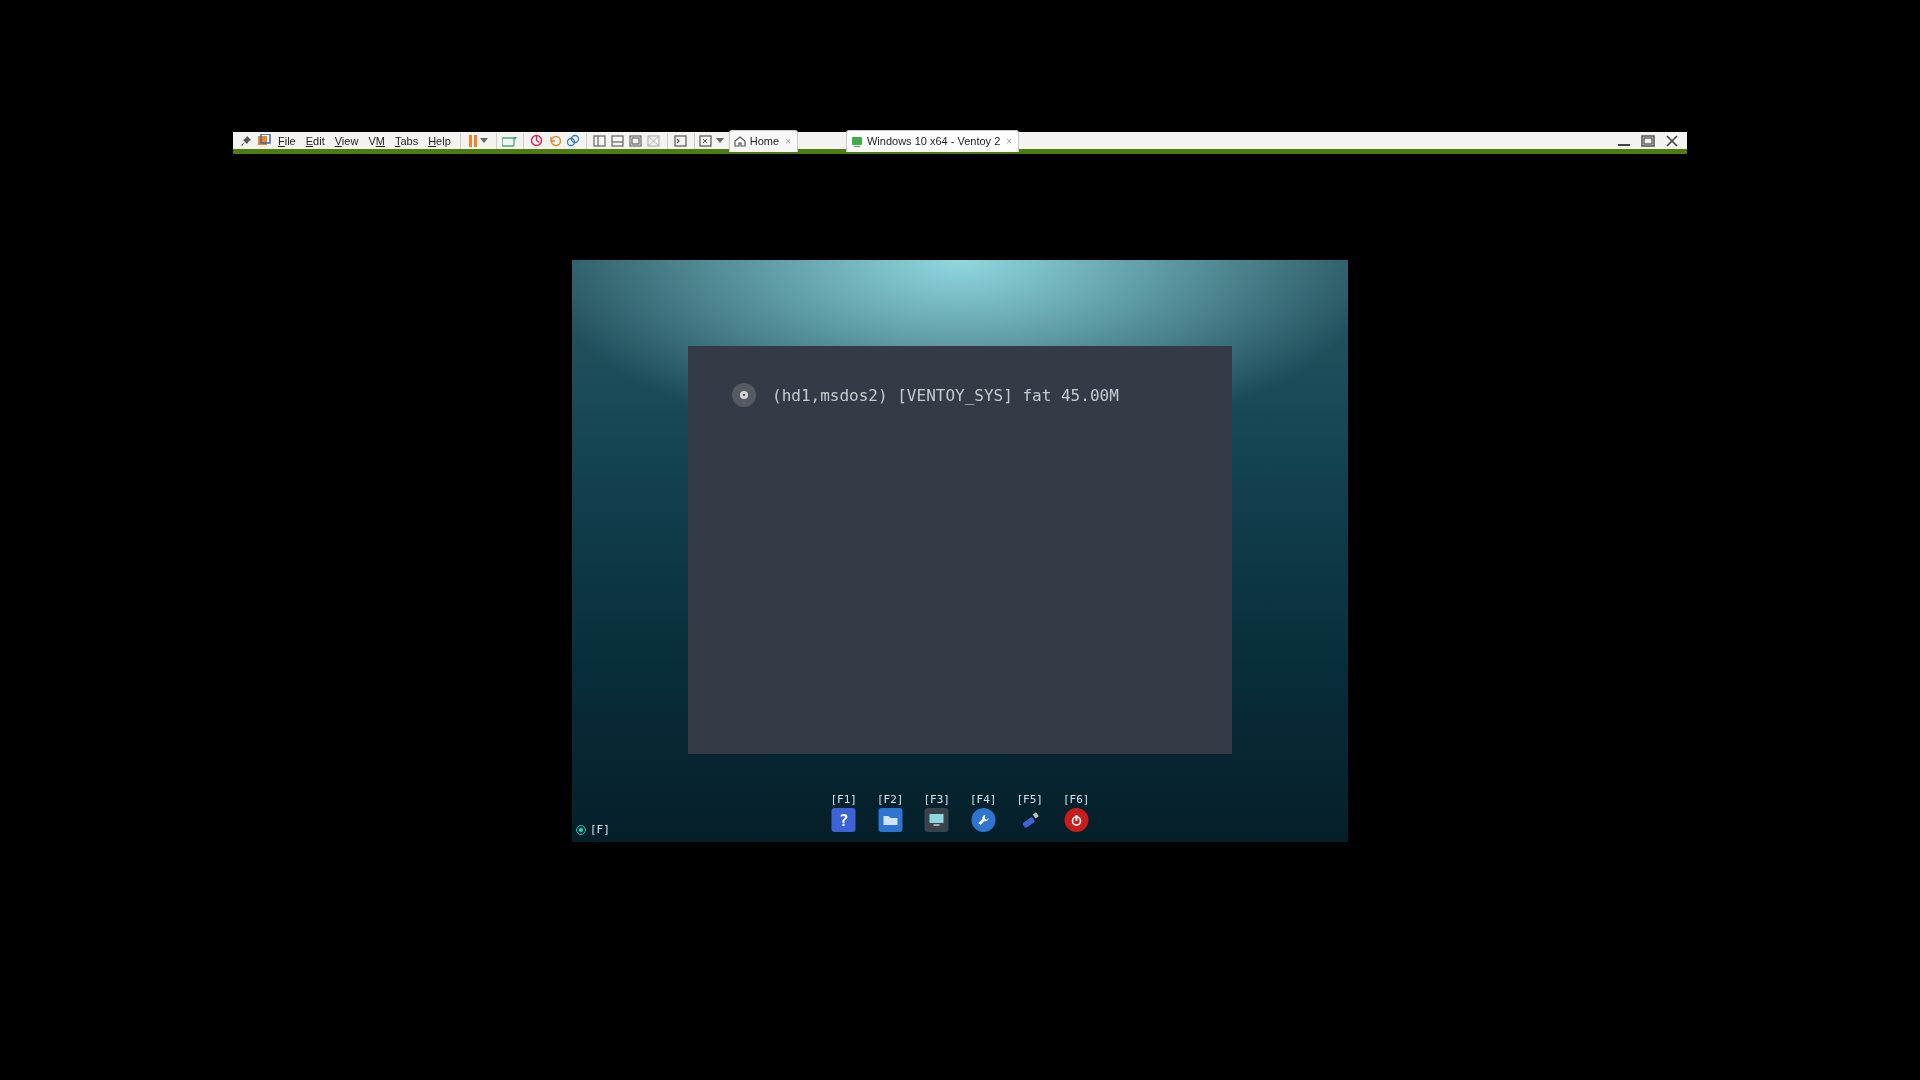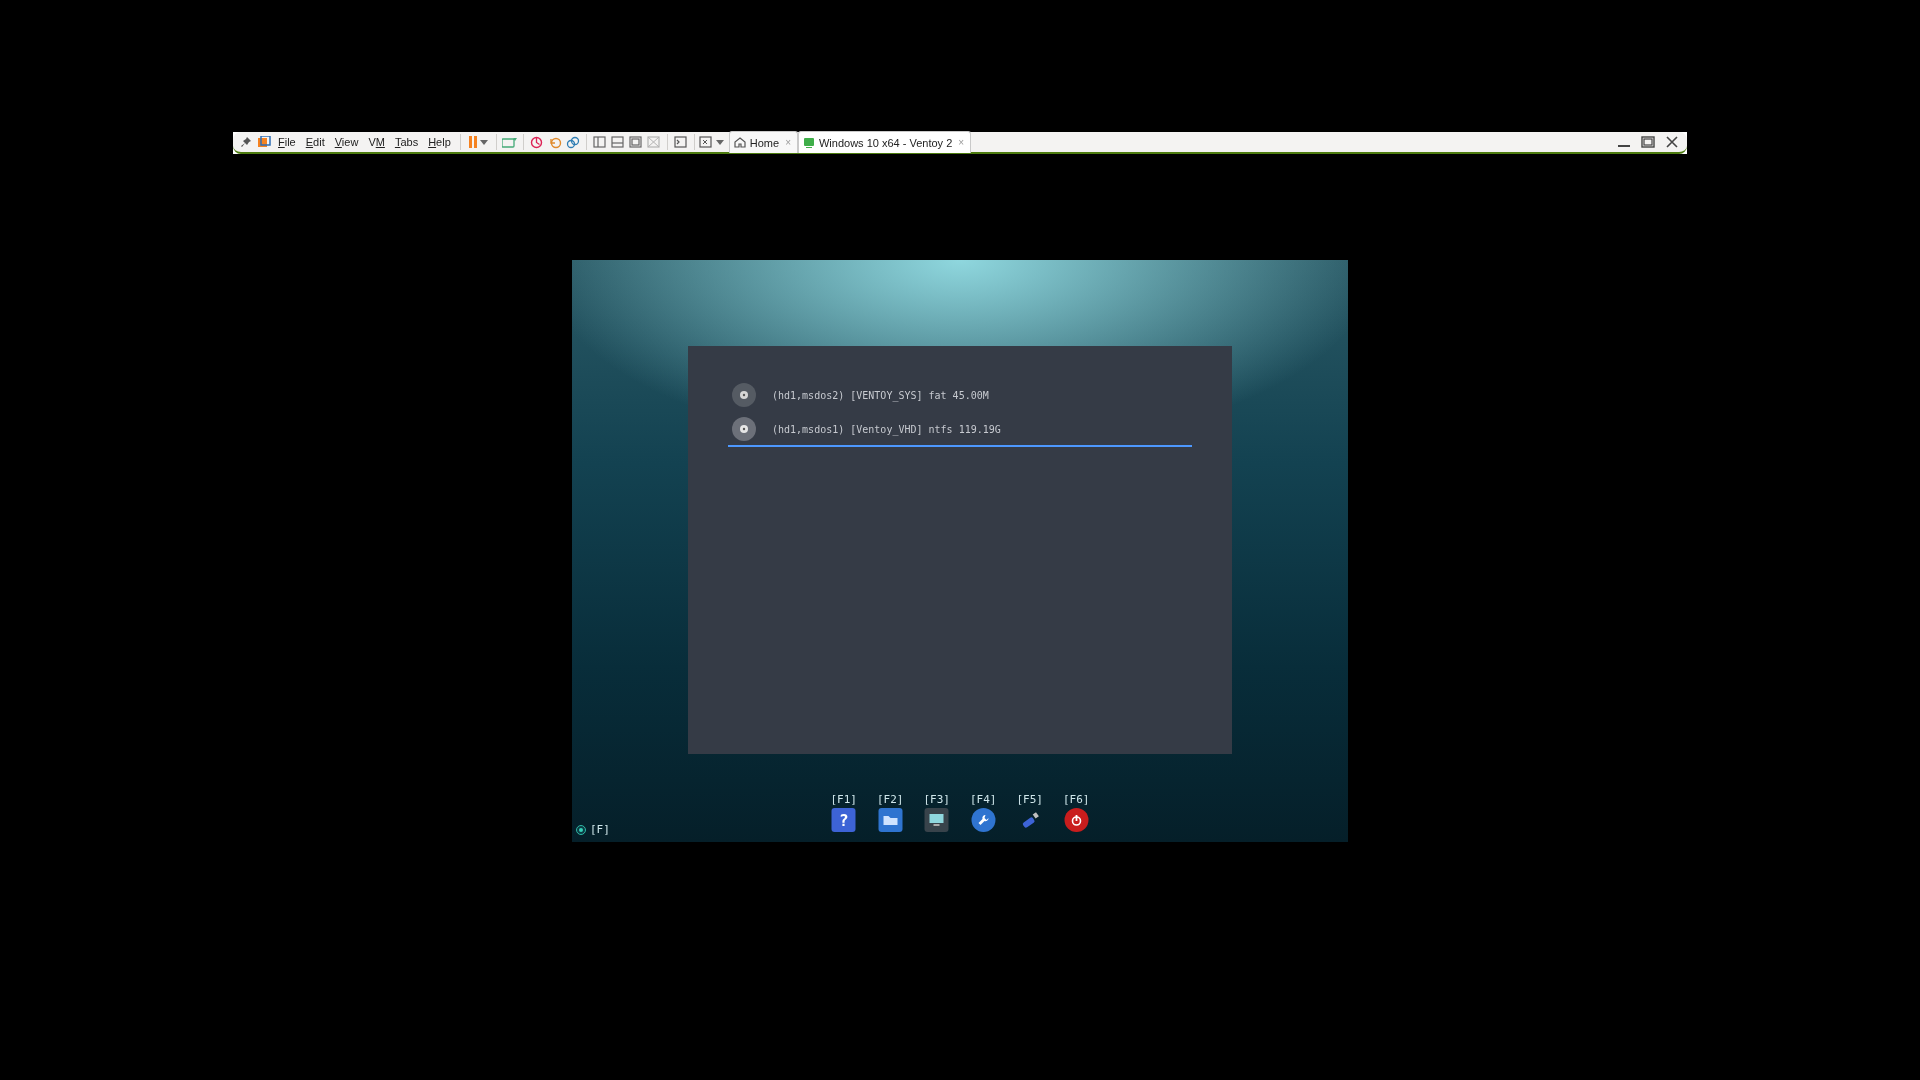--- a/index.html
+++ b/index.html
@@ -20,28 +20,27 @@
     border: 1px solid #000;
     display: flex;
     flex-direction: column;
     position: relative;
   }
 
   
   .toolbar {
     height: 22px;
     background: #f4f3f2;
-    border-bottom: 2px solid #4d7c0f;
+    border-bottom: 5px solid #4d7c0f;
     display: flex;
     align-items: center;
     font-size: 11px;
     color: #222;
     padding: 0 4px;
     gap: 0;
-    border-radius: 8px;
   }
   .tb-sep { width: 1px; height: 16px; background: #d0cecb; margin: 0 4px; }
   .menu-item {
     padding: 2px 5px;
     cursor: default;
     border-radius: 2px;
   }
   .menu-item .ul { text-decoration: underline; }
   .tb-icon {
     width: 18px; height: 18px;
@@ -69,21 +68,21 @@
   .tab {
     display: flex; align-items: center; gap: 4px;
     padding: 0 4px;
     border: 1px solid #c9c9c9;
     border-bottom: none;
     background: #f8f8f8;
     font-size: 11px;
     color: #222;
     border-radius: 3px 3px 0 0;
   }
-  .tab.active { background: #ffffff; }
+  .tab.active { background: #ffffff; margin-left: 48px; }
   .tab-close { color: #9a9a9a; font-size: 10px; padding: 0 2px; }
 
   .winctrls {
     margin-left: auto;
     display: flex; align-items: center; gap: 10px;
     padding-right: 4px;
   }
   .winctrls svg { display: block; }
 
   
@@ -111,21 +110,21 @@
     top: 86px;
     width: 544px;
     height: 408px;
     background: #353b46;
     padding: 32px 44px 0 44px;
   }
   .entry {
     display: flex; align-items: center; gap: 16px;
     height: 34px;
     font-family: "Consolas", "Menlo", monospace;
-    font-size: 10px;
+    font-size: 16px;
     color: #c7cad0;
   }
   .entry.selected { position: relative; }
   .entry.selected::after {
     content: "";
     position: absolute;
     left: -4px; right: -4px; bottom: -1px;
     height: 2px;
     background: #4d98ff;
   }
@@ -330,29 +329,20 @@
         <div class="entry">
           <span class="entry-icon hdd-ic">
             <svg width="12" height="12">
                 <circle cx="6" cy="6" r="4" fill="#d6d6d6"></circle>
                 <circle cx="6" cy="6" r="1.2" fill="#555"></circle>
               </svg>
           </span>
           <span>(hd1,msdos2) [VENTOY_SYS] fat 45.00M</span>
         </div>
 
-        <div class="entry selected">
-          <span class="entry-icon hdd-ic-sel">
-            <svg width="12" height="12">
-                <circle cx="6" cy="6" r="4" fill="#e6e6e6"></circle>
-                <circle cx="6" cy="6" r="1.2" fill="#555"></circle>
-              </svg>
-          </span>
-          <span>(hd1,msdos1) [Ventoy_VHD] ntfs 119.19G</span>
-        </div>
 
 
       </div>
 
       <div class="status-left">
         <span class="status-dot"></span>
         <span>[F]</span>
       </div>
 
       <div class="dock">

